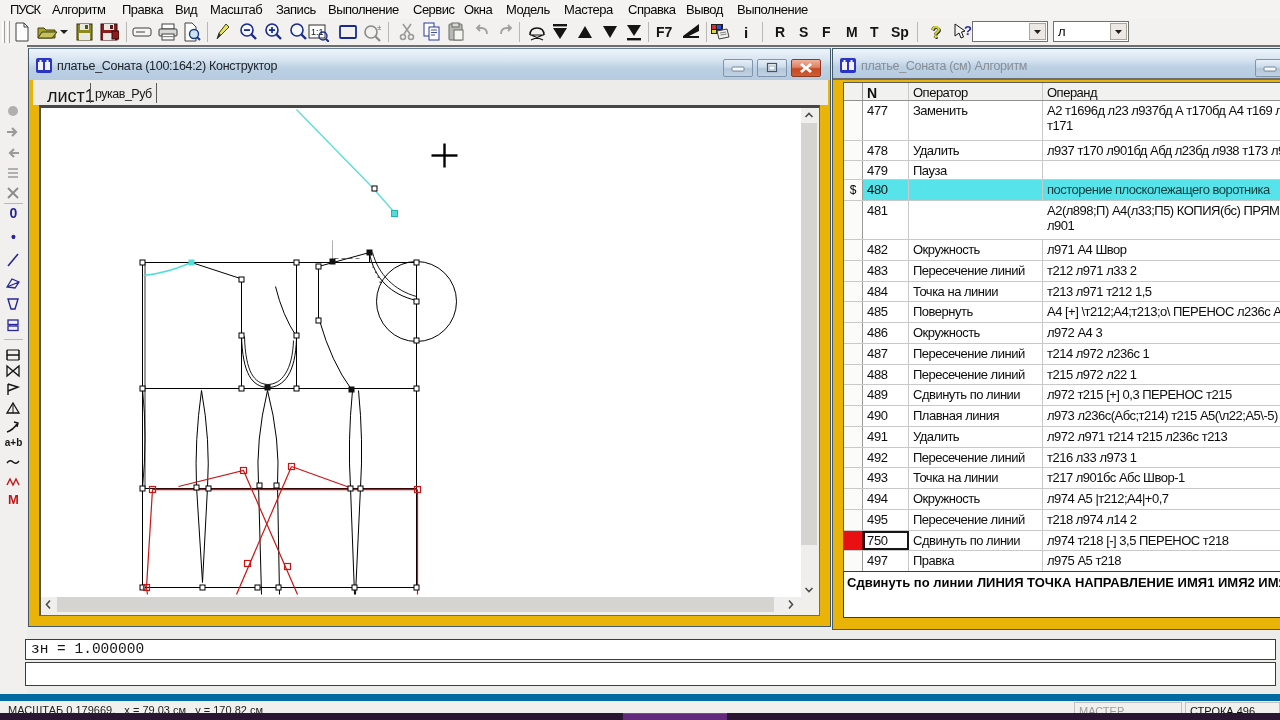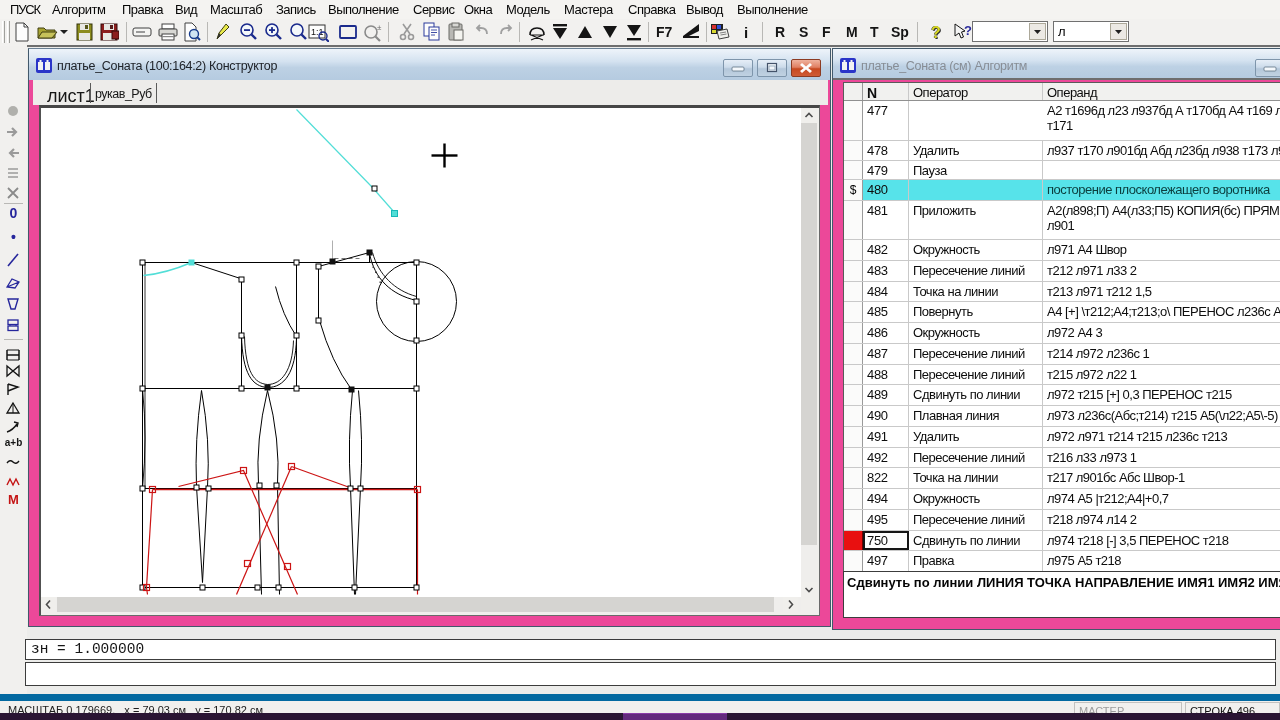--- a/index.html
+++ b/index.html
@@ -12,21 +12,21 @@
   
   #toolbar { left:0; top:19px; width:1280px; height:27px; background:#f2f1ef; }
   #toolbar .sep { position:absolute; top:3px; width:1px; height:20px; background:#b9b8b5; }
   #toolbar .ticon { position:absolute; top:3px; }
   #toolbar .txtic { position:absolute; font-size:13px; font-weight:bold; color:#141414; top:5px; }
   #tbline { left:27px; top:45px; width:1253px; height:2px; background:#6e6e6e; }
   
   #lcol { left:0; top:46px; width:27px; height:648px; background:#f1f0ee; }
   #lcol .ic { position:absolute; left:0; width:27px; text-align:center; }
   
-  .win { position:absolute; background:#ec4899; }
+  .win { position:absolute; background:#eab308; }
   .titlebar { position:absolute; left:0; top:0; right:0; height:31px;
      background:linear-gradient(#eef4fa, #d4e2f0 40%, #bdd1e4 60%, #b5cbe0); }
   .title { position:absolute; top:10px; font-size:12.5px; letter-spacing:-0.3px; color:#20242a; white-space:nowrap; }
   .wbtn { position:absolute; top:10px; width:30px; height:18px; border:1px solid #7e95ab; border-radius:2px;
      background:linear-gradient(#e6eef7, #ccdbea 45%, #b4c7da 55%, #c0d2e2); }
   .wbtn.close { background:linear-gradient(#efb29e, #e08063 45%, #c74921 55%, #cf5c36); border-color:#8c3b22; }
   
   #tabstrip { position:absolute; left:4px; top:31px; width:795px; height:25px; background:#edecea; }
   .tabtxt { position:absolute; top:6px; font-size:18px; color:#161616; white-space:nowrap; }
   .tabsep { position:absolute; top:3px; width:1px; height:20px; background:#5a5a5a; }
@@ -451,20 +451,21 @@
   <div id="rtable">
       <div class="trow" style="top:0; height:18px; background:#f1f1ef; border-bottom:1px solid #909090;">
         <div class="gut" style="background:#f1f1ef;"></div>
         <div class="cn" style="font-weight:bold; font-size:14px;">N</div>
         <div class="cop">Оператор</div>
         <div class="cod">Операнд</div>
       </div>
 <div class="trow" style="top:18.0px; height:40.0px; ">
         <div class="gut"></div>
         <div class="cn" style="">477</div>
+        <div class="cop">Заменить</div>
         <div class="cod">А2 т1696д л23 л937бд А т170бд А4 т169 л22 л<br>т171</div>
       </div>
 <div class="trow" style="top:58.0px; height:20.0px; ">
         <div class="gut"></div>
         <div class="cn" style="">478</div>
         <div class="cop">Удалить</div>
         <div class="cod">л937 т170 л901бд Абд л23бд л938 т173 л940 т</div>
       </div>
 <div class="trow" style="top:78.0px; height:19.0px; ">
         <div class="gut"></div>
@@ -474,21 +475,20 @@
       </div>
 <div class="trow" style="top:97.0px; height:20.5px; background:#57e3ea;">
         <div class="gut" style="text-align:center; padding-top:3px;">$</div>
         <div class="cn" style="">480</div>
         <div class="cop"></div>
         <div class="cod"><span style="color:#0b3d3d;">посторение плосколежащего воротника</span></div>
       </div>
 <div class="trow" style="top:117.5px; height:39.5px; ">
         <div class="gut"></div>
         <div class="cn" style="">481</div>
-        <div class="cop">Приложить</div>
         <div class="cod">А2(л898;П) А4(л33;П5) КОПИЯ(бс) ПРЯМО л<br>л901</div>
       </div>
 <div class="trow" style="top:157.0px; height:20.8px; ">
         <div class="gut"></div>
         <div class="cn" style="">482</div>
         <div class="cop">Окружность</div>
         <div class="cod">л971 А4 Швор</div>
       </div>
 <div class="trow" style="top:177.8px; height:20.8px; ">
         <div class="gut"></div>
@@ -545,21 +545,21 @@
         <div class="cod">л972 л971 т214 т215 л236с т213</div>
       </div>
 <div class="trow" style="top:364.5px; height:20.8px; ">
         <div class="gut"></div>
         <div class="cn" style="">492</div>
         <div class="cop">Пересечение линий</div>
         <div class="cod">т216 л33 л973 1</div>
       </div>
 <div class="trow" style="top:385.2px; height:20.8px; ">
         <div class="gut"></div>
-        <div class="cn" style="">822</div>
+        <div class="cn" style="">493</div>
         <div class="cop">Точка на линии</div>
         <div class="cod">т217 л901бс Абс Швор-1</div>
       </div>
 <div class="trow" style="top:406.0px; height:20.8px; ">
         <div class="gut"></div>
         <div class="cn" style="">494</div>
         <div class="cop">Окружность</div>
         <div class="cod">л974 А5 |т212;А4|+0,7</div>
       </div>
 <div class="trow" style="top:426.8px; height:20.8px; ">

